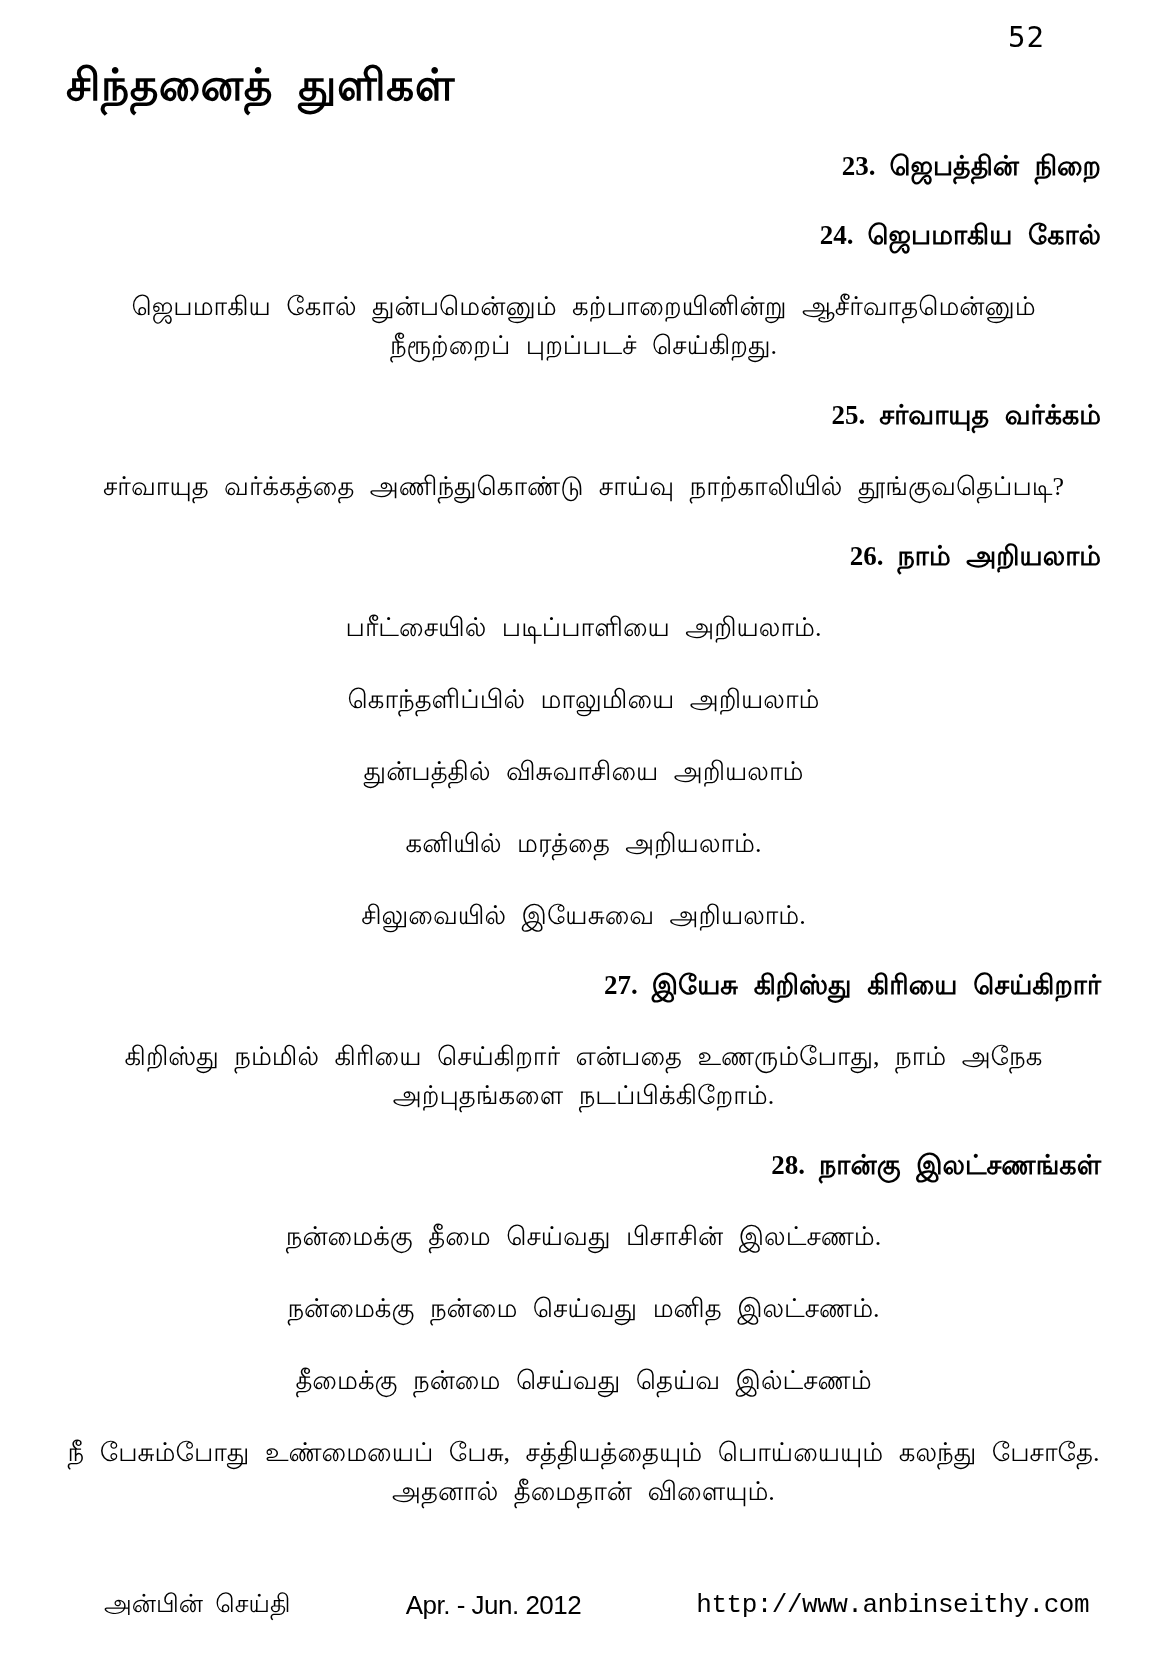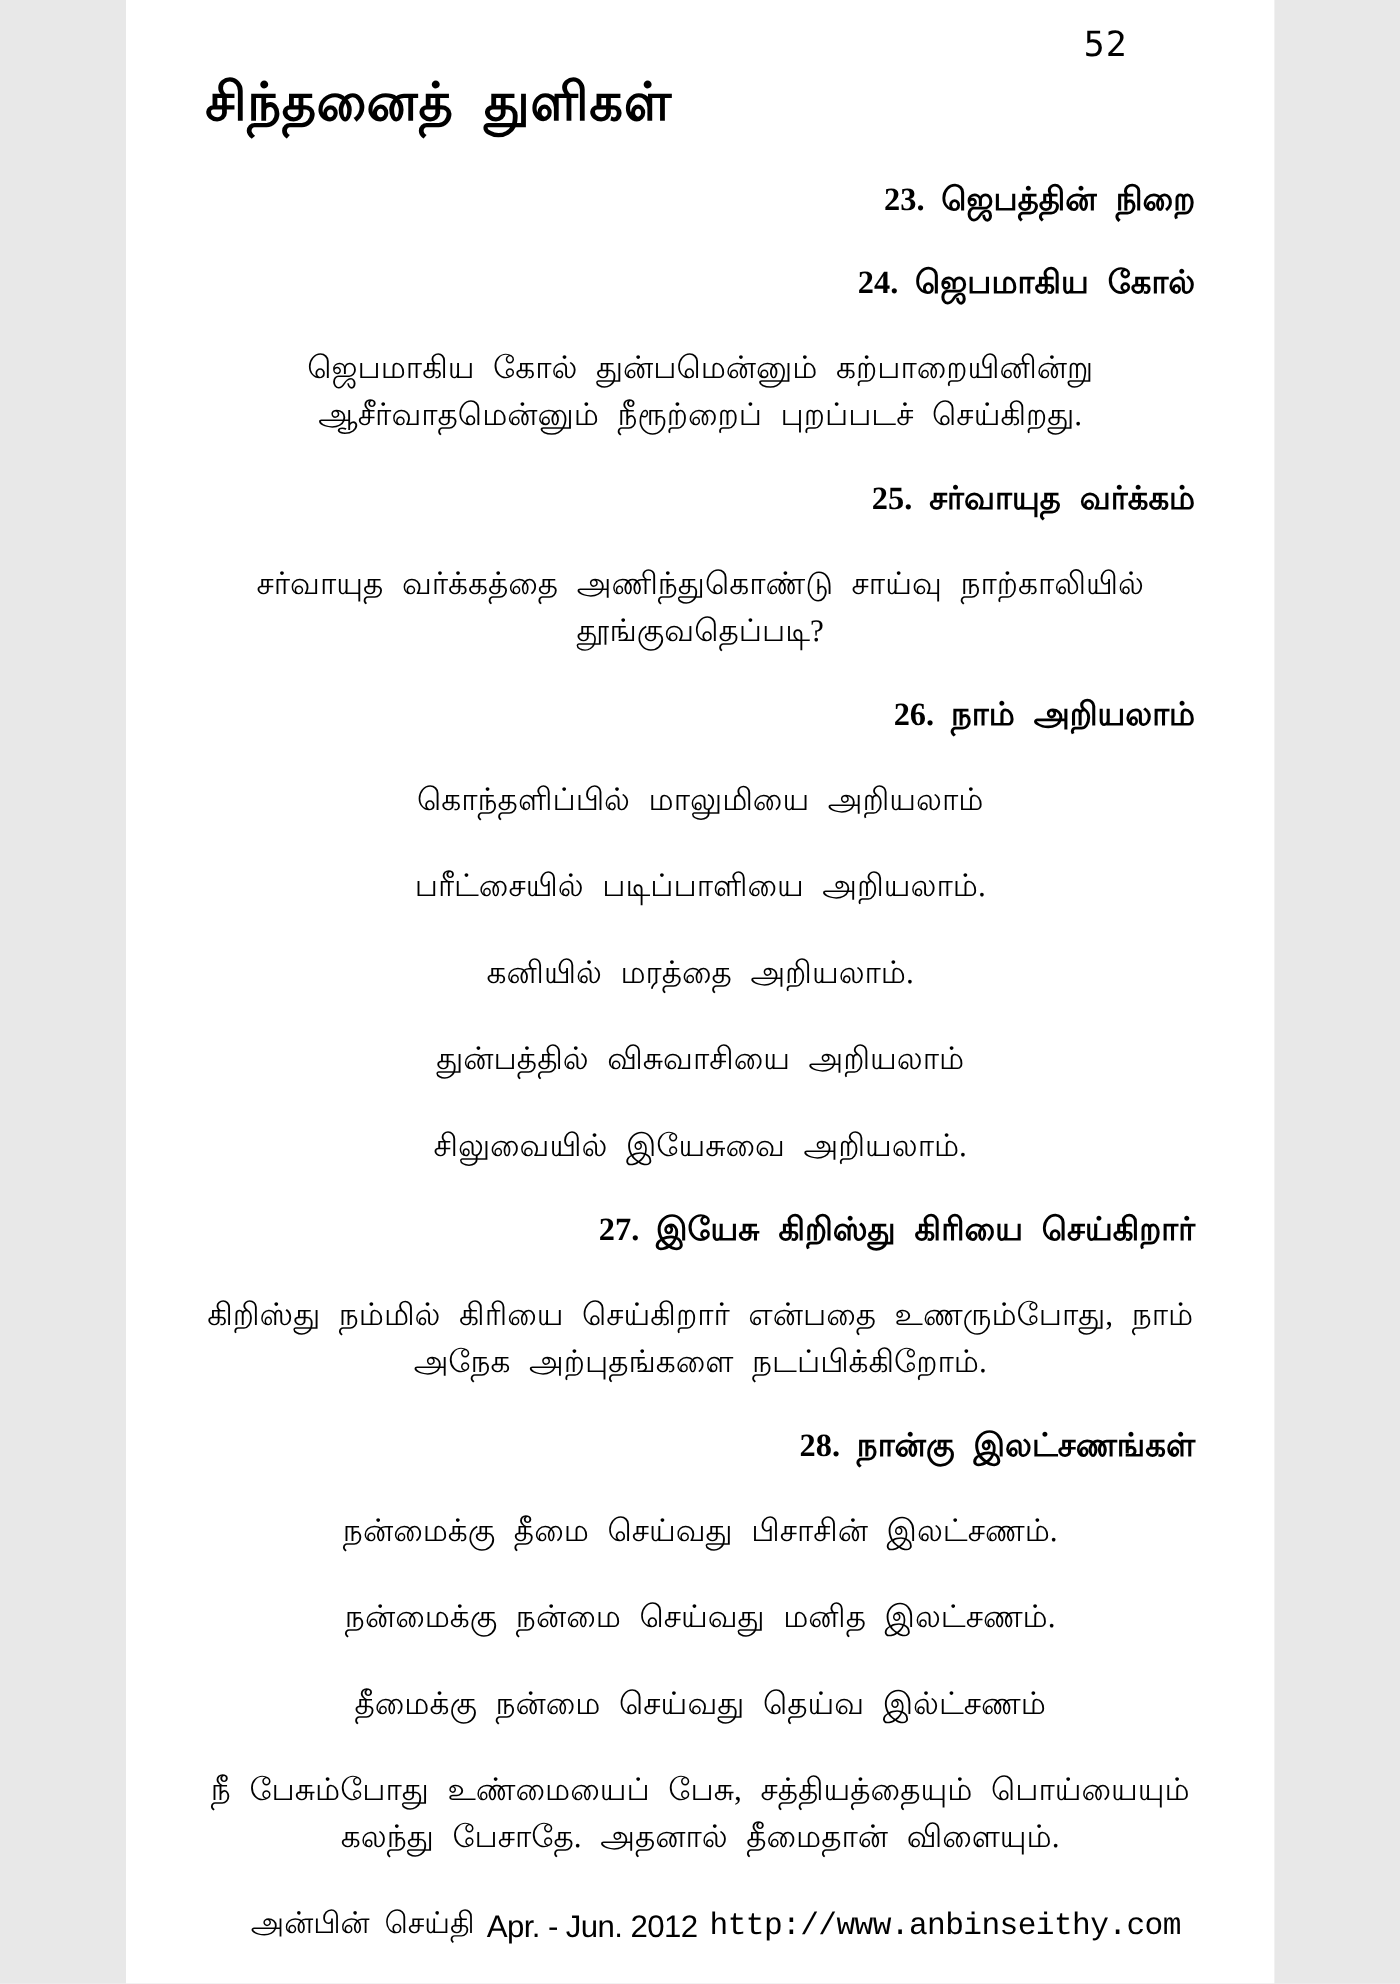--- a/index.html
+++ b/index.html
@@ -1,18 +1,18 @@
 <!DOCTYPE html>
 <html><head>
 <meta charset="utf-8">
 <style>
   * { margin:0; padding:0; box-sizing:border-box; }
   html,body { background:#e8e8e8; }
   .page {
-    width:957px; height:1653px; margin:0 auto; background:#ffffff;
+    width:1167px; height:1653px; margin:0 auto; background:#ffffff;
     color:#000; position:relative;
     font-family:"Liberation Serif","DejaVu Serif",serif;
     padding:14px 66px 0 66px;
     overflow:hidden;
   }
   .page-number {
     text-align:right; font-size:29px; padding-right:56px; padding-top:6px;
     font-family:"DejaVu Sans Mono","Liberation Mono",monospace;
     letter-spacing:1px;
   }
@@ -69,24 +69,24 @@
     <p class="body-para">ஜெபமாகிய கோல் துன்பமென்னும் கற்பாறையினின்று ஆசீர்வாதமென்னும் நீரூற்றைப் புறப்படச் செய்கிறது.</p>
   </div>
 
   <div class="section">
     <h2 class="sec-head"><span class="sec-num">25.</span><span>சர்வாயுத வர்க்கம்</span></h2>
     <p class="body-para">சர்வாயுத வர்க்கத்தை அணிந்துகொண்டு சாய்வு நாற்காலியில் தூங்குவதெப்படி?</p>
   </div>
 
   <div class="section">
     <h2 class="sec-head"><span class="sec-num">26.</span><span>நாம் அறியலாம்</span></h2>
+    <p class="body-para">பரீட்சையில் படிப்பாளியை அறியலாம்.</p>
     <p class="body-para">கொந்தளிப்பில் மாலுமியை அறியலாம்</p>
-    <p class="body-para">பரீட்சையில் படிப்பாளியை அறியலாம்.</p>
+    <p class="body-para">துன்பத்தில் விசுவாசியை அறியலாம்</p>
     <p class="body-para">கனியில் மரத்தை அறியலாம்.</p>
-    <p class="body-para">துன்பத்தில் விசுவாசியை அறியலாம்</p>
     <p class="body-para">சிலுவையில் இயேசுவை அறியலாம்.</p>
   </div>
 
   <div class="section">
     <h2 class="sec-head"><span class="sec-num">27.</span><span>இயேசு கிறிஸ்து கிரியை செய்கிறார்</span></h2>
     <p class="body-para">கிறிஸ்து நம்மில் கிரியை செய்கிறார் என்பதை உணரும்போது, நாம் அநேக அற்புதங்களை நடப்பிக்கிறோம்.</p>
   </div>
 
   <div class="section">
     <h2 class="sec-head"><span class="sec-num">28.</span><span>நான்கு இலட்சணங்கள்</span></h2>

